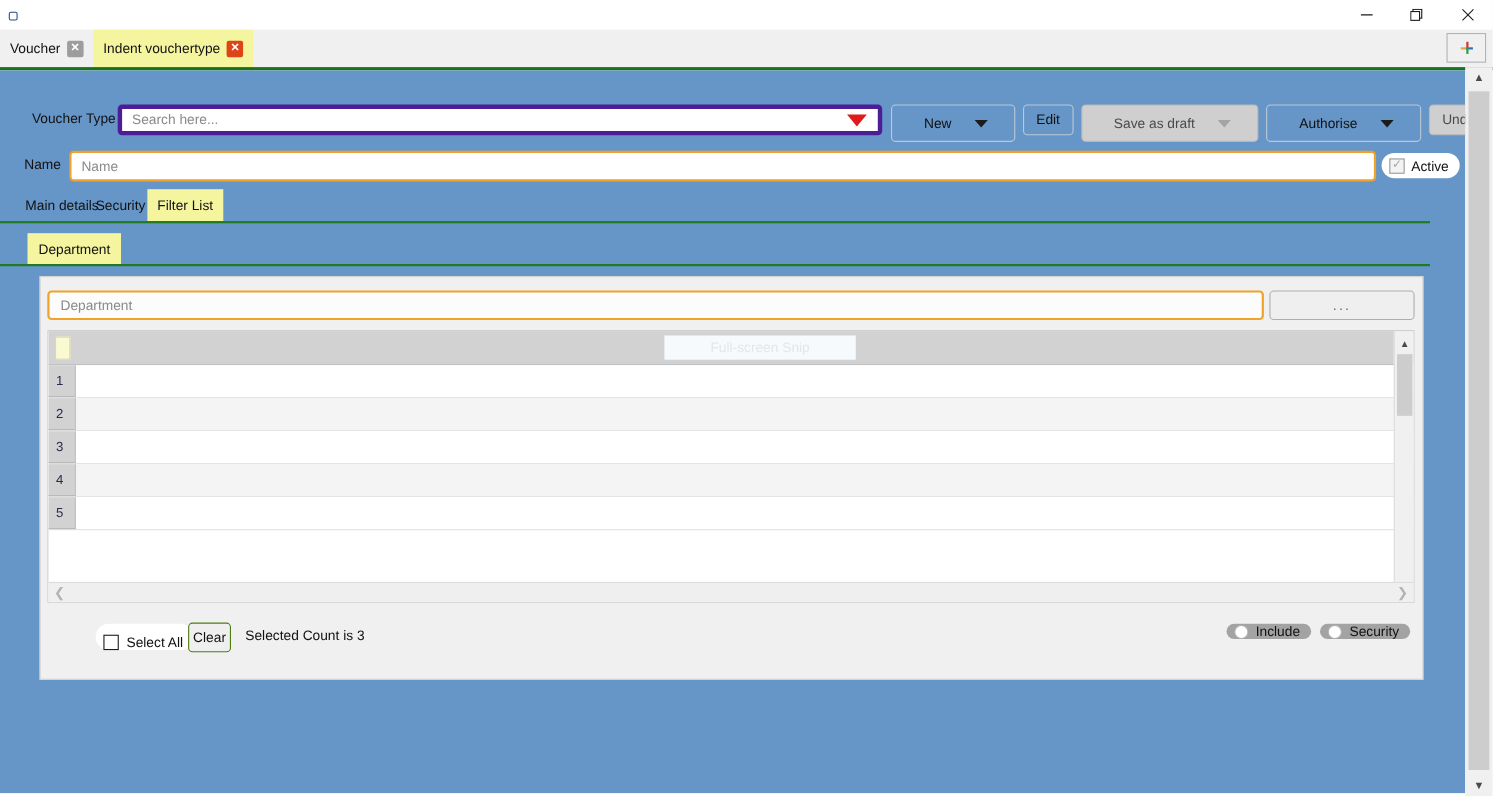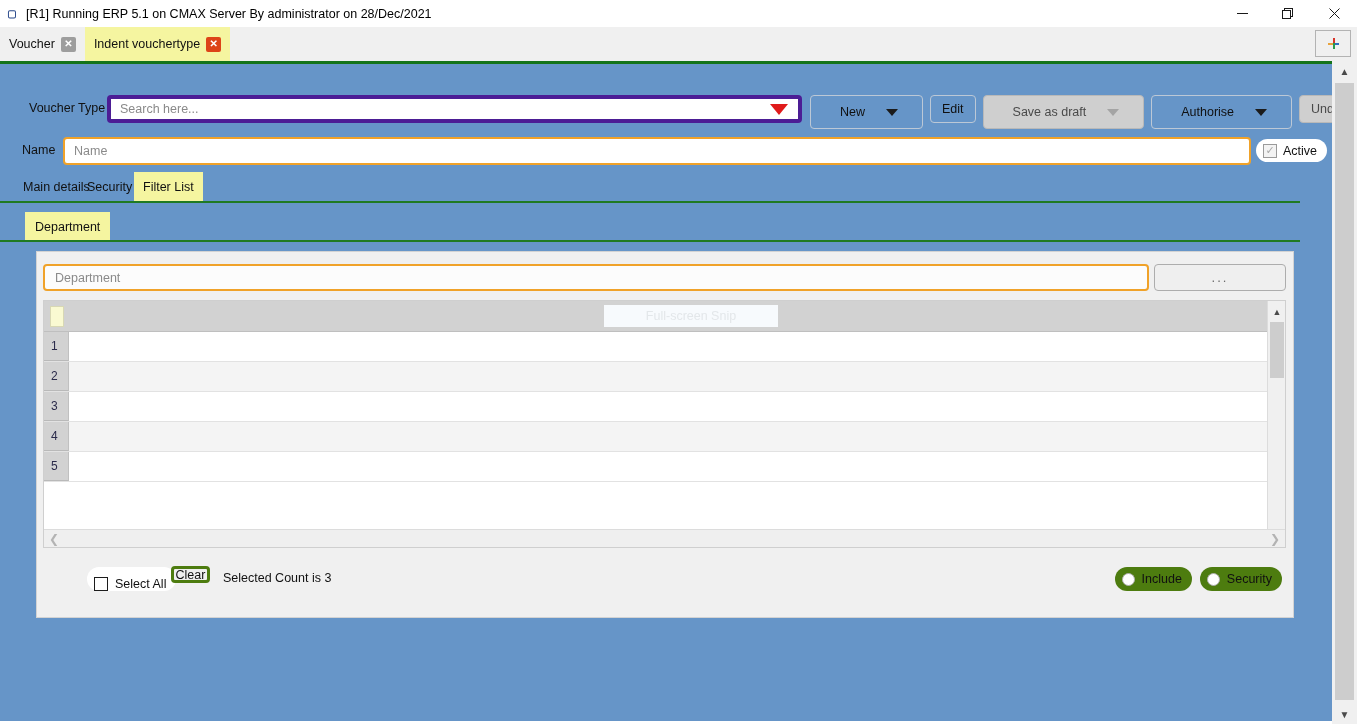--- a/index.html
+++ b/index.html
@@ -247,31 +247,31 @@
   
   .botrow { position: absolute; left: 0; top: 315px; width: 100%; height: 30px; }
   .selall {
     position: absolute; left: 50px; top: 0; height: 24px;
     background: #fff; border-radius: 12px; padding: 0 10px 0 7px;
     display: flex; align-items: flex-end; gap: 7px;
   }
   .chk-empty { width: 14px; height: 14px; border: 1.5px solid #1c1c1c; background: #fff; }
   .selall .t { font-size: 12.5px; color: #111; }
   .clear-btn {
-    position: absolute; left: 134px; top: -1px; width: 39px; height: 17px;
-    background: #efefef; border: 3px solid #4d7c0f; border-radius: 4px;
+    position: absolute; left: 134px; top: -1px; width: 39px; height: 27px;
+    background: #efefef; border: 1px solid #4d7c0f; border-radius: 4px;
     display: flex; align-items: center; justify-content: center;
     font-size: 12.5px; color: #111;
   }
   .selcount {
     position: absolute; left: 186px; top: 4px; font-size: 12.5px; color: #111;
   }
   .radiogrp { position: absolute; right: 11px; top: 0; display: flex; gap: 8px; }
   .radio-pill {
-    background: #4d7c0f; border-radius: 12px; height: 24px; padding: 0 10px 0 7px;
+    background: #a3a3a3; border-radius: 12px; height: 14px; padding: 0 10px 0 7px;
     display: flex; align-items: center; gap: 7px;
   }
   .rdo { width: 13px; height: 13px; border: 1.5px solid #b0b0b0; border-radius: 50%; background: #fff; }
   .radio-pill .t { font-size: 12.5px; color: #111; }
 
   
   .outer-scroll {
     position: absolute; right: 0; top: 61px; width: 25px; height: 663px;
     background: #f0f0f0;
   }
@@ -289,21 +289,20 @@
     position: absolute; right: 0; top: 61px; width: 25px; height: 3px; background: #14741a;
   }
 </style>
 </head>
 <body>
 
 <div class="app">
 
   <div class="titlebar">
     <div class="title-icon">▢</div>
-    <div class="title-text">[R1] Running ERP 5.1 on CMAX Server By administrator on 28/Dec/2021</div>
     <div class="win-controls">
       <div class="win-btn">
         <svg width="11" height="11" viewBox="0 0 11 11">
             <line x1="0" y1="5.5" x2="11" y2="5.5" stroke="#1a1a1a" stroke-width="1"></line>
           </svg>
       </div>
       <div class="win-btn">
         <svg width="12" height="12" viewBox="0 0 12 12">
           <rect x="2.5" y="0.5" width="8" height="8" fill="none" stroke="#1a1a1a" stroke-width="1"></rect>
           <rect x="0.5" y="2.5" width="8" height="8" fill="#fff" stroke="#1a1a1a" stroke-width="1"></rect>

